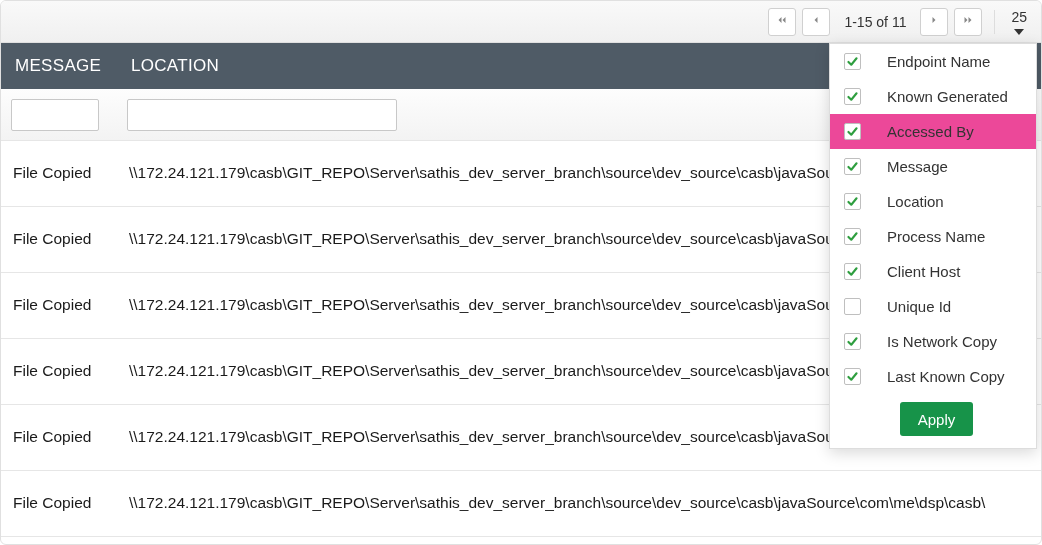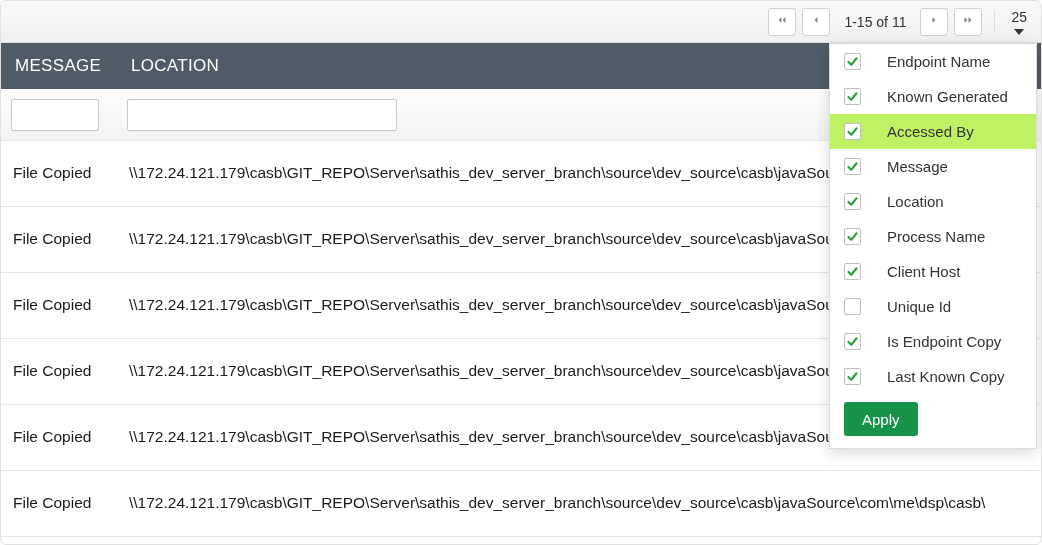--- a/index.html
+++ b/index.html
@@ -140,40 +140,41 @@
   .cc-item {
     display: flex;
     align-items: center;
     height: 35px;
     padding: 0 14px;
     gap: 26px;
     font-size: 15px;
     color: #333;
     cursor: pointer;
   }
-  .cc-item.highlight { background: #bef264; }
+  .cc-item.highlight { background: #ec4899; }
   .cc-check {
     width: 17px; height: 17px;
     border: 1px solid #bfbfbf;
     border-radius: 2px;
     display: flex; align-items: center; justify-content: center;
     background: #fff;
     flex-shrink: 0;
   }
   .cc-check svg {
     width: 13px; height: 13px;
     stroke: #2e9e3f;
     stroke-width: 2.6;
     fill: none;
     stroke-linecap: round;
     stroke-linejoin: round;
   }
   .cc-apply-wrap {
-    display: flex; justify-content: flex-start;
+    display: flex; justify-content: center;
     padding: 8px 14px 0 14px;
+    margin-left: 7px;
   }
   .cc-apply {
     background: #179349;
     color: #fff;
     border: none;
     border-radius: 3px;
     height: 34px;
     padding: 0 18px;
     font-size: 15px;
     cursor: pointer;
@@ -323,21 +324,21 @@
         <div class="cc-item">
           <span class="cc-check"></span>
           <span>Unique Id</span>
         </div>
         <div class="cc-item">
           <span class="cc-check">
             <svg viewBox="0 0 16 16">
               <polyline points="3,8.5 6.5,12 13,4"></polyline>
             </svg>
           </span>
-          <span>Is Endpoint Copy</span>
+          <span>Is Network Copy</span>
         </div>
         <div class="cc-item">
           <span class="cc-check">
             <svg viewBox="0 0 16 16">
               <polyline points="3,8.5 6.5,12 13,4"></polyline>
             </svg>
           </span>
           <span>Last Known Copy</span>
         </div>
       </div>

